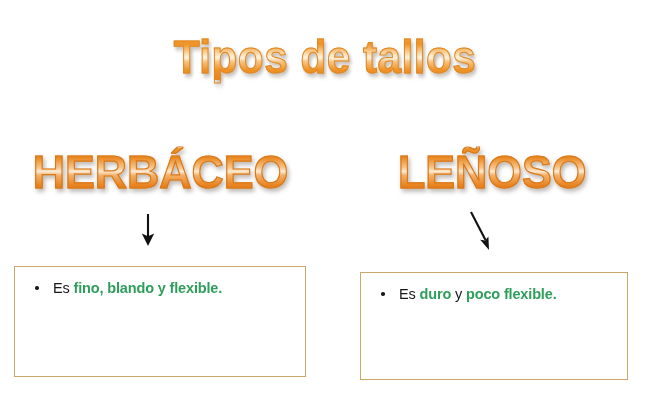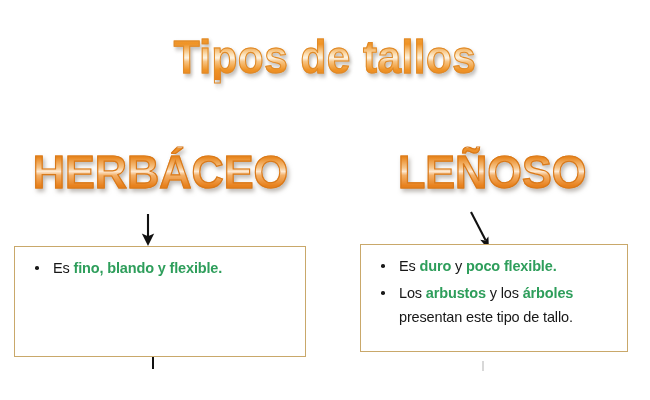--- a/index.html
+++ b/index.html
@@ -80,30 +80,31 @@
   #arrow-left-bottom { left: 150px; top: 355px; }
   #arrow-right-bottom { left: 480px; top: 357px; }
 
   
   .info-box {
     position: absolute;
     box-sizing: border-box;
     border: 1.4px solid #c9a86a;
     background: #ffffff;
     padding: 9px 8px 8px 6px;
+    margin-top: 20px;
   }
   #box-herbaceo {
     left: 14px;
     top: 246px;
     width: 292px;
     height: 111px;
   }
   #box-lenoso {
     left: 360px;
-    top: 244px;
+    top: 252px;
     width: 268px;
     height: 108px;
   }
 
   .bullet-list {
     list-style: none;
     margin: 0;
     padding: 0;
   }
   .bullet-item {
@@ -169,15 +170,14 @@
 
 <div class="info-box" id="box-herbaceo">
   <ul class="bullet-list">
     <li class="bullet-item"><span class="plain">Es </span><span class="kw">fino, blando y flexible.</span></li>
   </ul>
 </div>
 
 <div class="info-box" id="box-lenoso">
   <ul class="bullet-list">
     <li class="bullet-item"><span class="plain">Es </span><span class="kw">duro</span><span class="plain"> y </span><span class="kw">poco flexible.</span></li>
-    <li class="bullet-item"><span class="plain">Los </span><span class="kw">arbustos</span><span class="plain"> y los </span><span class="kw">árboles</span><span class="plain"> presentan este tipo de tallo.</span></li>
   </ul>
 </div>
 
 </body></html>

